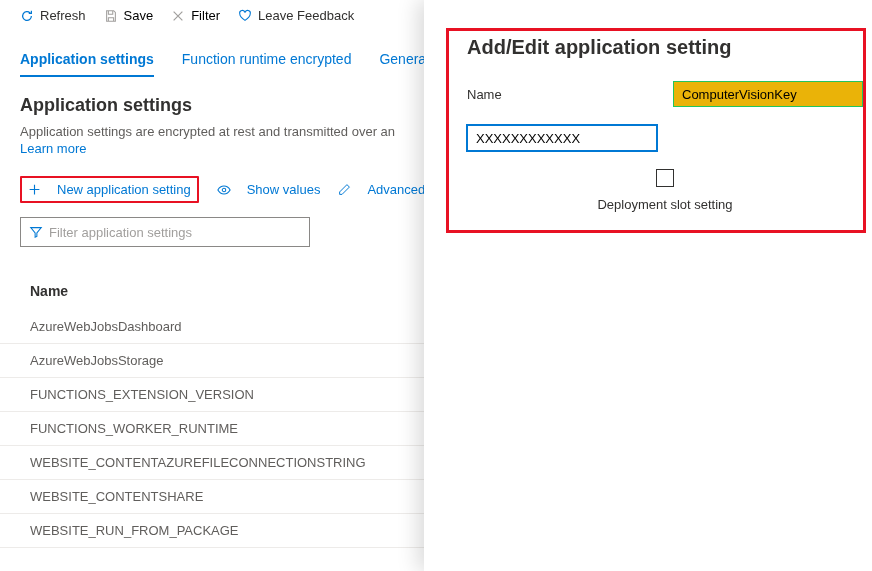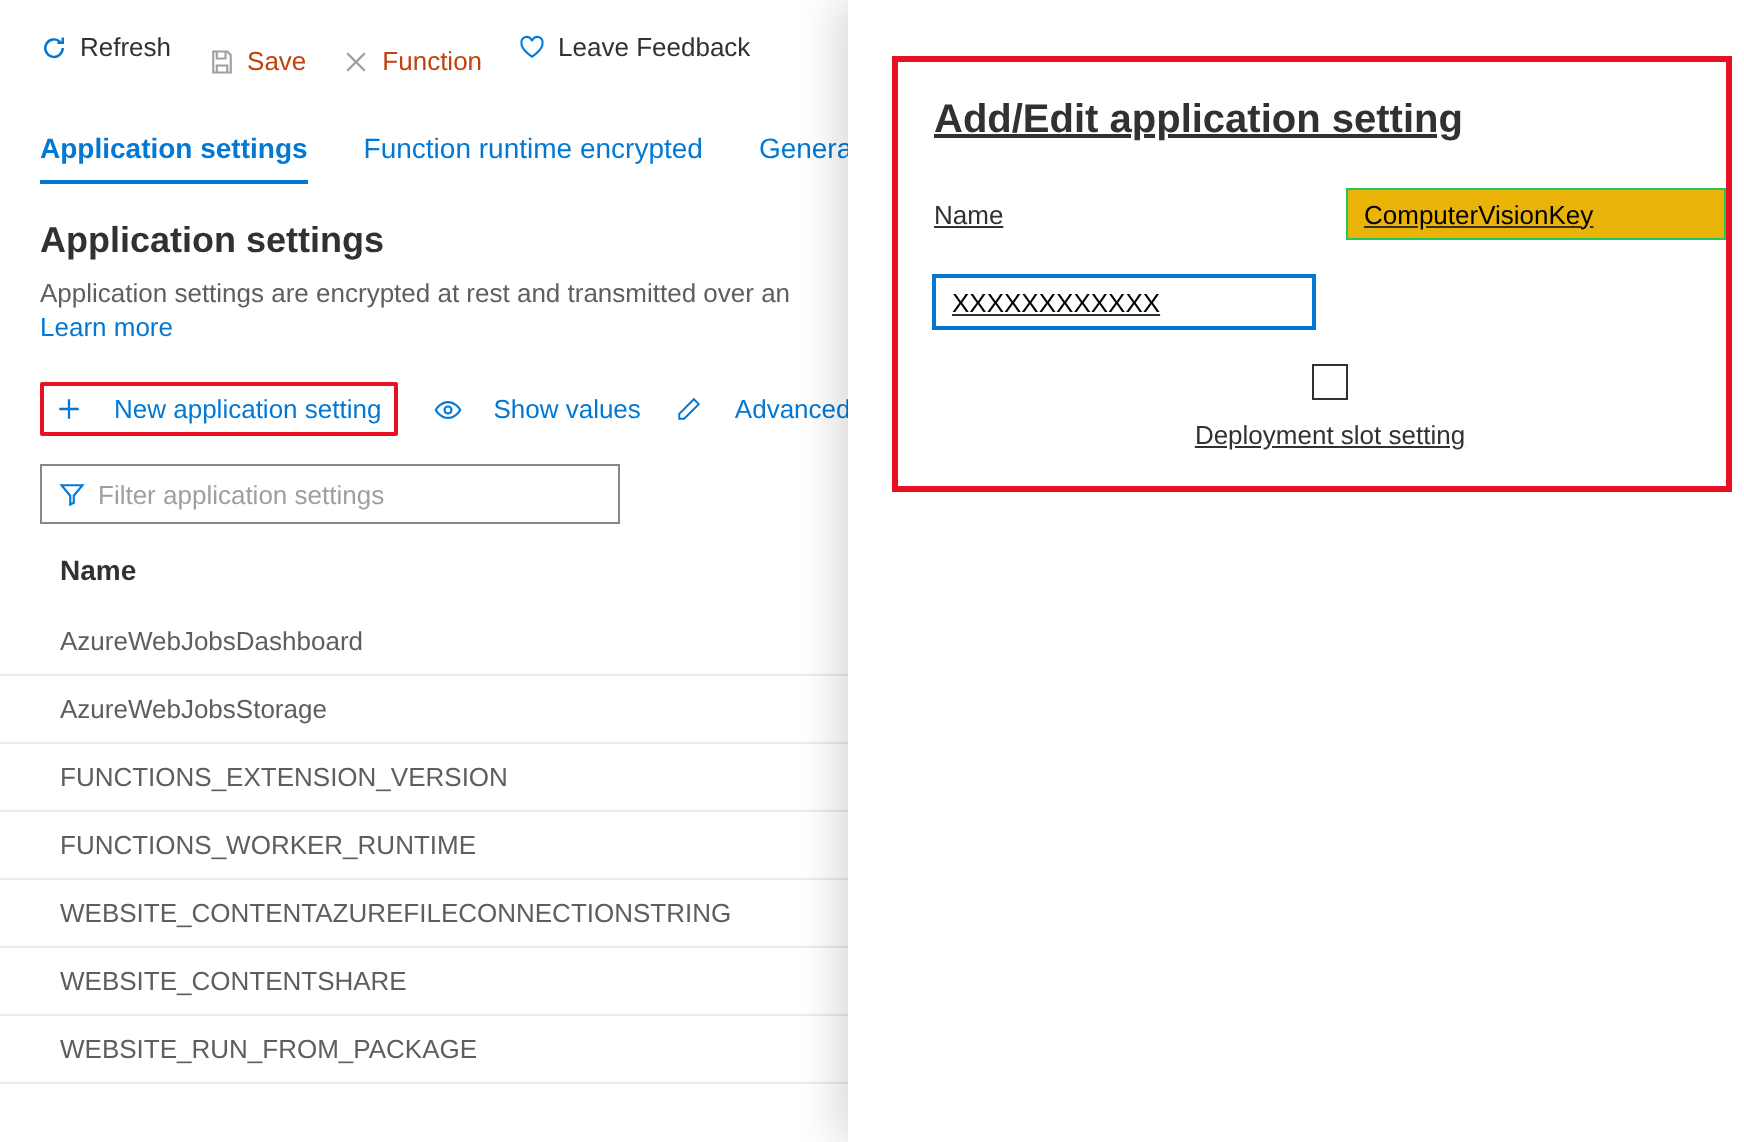--- a/index.html
+++ b/index.html
@@ -20,21 +20,21 @@
       align-items: center;
     }
     .toolbar-item {
       display: flex;
       align-items: flex-end;
       gap: 6px;
       color: #323130;
       cursor: pointer;
       font-size: 13px;
     }
-    .toolbar-item.disabled { color: #c2410c; cursor: default; margin-top: 15px; }
+    .toolbar-item.disabled { color: #000000; cursor: default; }
     .icon-svg { display: inline-flex; align-items: center; justify-content: center; }
     .tabs {
       display: flex;
       gap: 28px;
       padding: 20px 20px 0 20px;
       font-size: 14px;
     }
     .tab {
       color: #0078d4;
       padding-bottom: 8px;
@@ -74,21 +74,21 @@
       color: #0078d4;
       cursor: pointer;
       font-size: 13px;
     }
     .highlight-red {
       border: 2px solid #e81123;
       padding: 4px 6px;
       border-radius: 1px;
     }
     .filter-box {
-      margin: 4px 20px 1px 20px;
+      margin: 4px 20px 22px 20px;
       display: flex;
       align-items: center;
       border: 1px solid #8a8886;
       width: 290px;
       height: 30px;
       padding: 0 8px;
       gap: 6px;
     }
     .filter-box input {
       border: none;
@@ -116,23 +116,22 @@
       top: 0;
       right: 0;
       width: 448px;
       height: 571px;
       background: #fff;
       box-shadow: -6px 0 20px rgba(0,0,0,0.15);
     }
     .panel-inner {
       margin: 28px 0 0 22px;
       border: 3px solid #e81123;
-      padding: 18px 0 18px 18px;
+      padding: 5px 0 18px 18px;
       width: 420px;
-      text-decoration: underline;
     }
     .panel-title {
       font-size: 20px;
       font-weight: 600;
       margin-bottom: 22px;
     }
     .field-row {
       display: flex;
       align-items: center;
       margin-bottom: 18px;
@@ -187,21 +186,21 @@
         </svg>
     </span>
     <span>Save</span>
   </div>
   <div class="toolbar-item disabled">
     <span class="icon-svg">
       <svg width="14" height="14" viewBox="0 0 16 16">
           <path stroke="#a19f9d" stroke-width="1.4" d="M3 3l10 10M13 3L3 13"></path>
         </svg>
     </span>
-    <span>Function</span>
+    <span>Filter</span>
   </div>
   <div class="toolbar-item">
     <span class="icon-svg">
       <svg width="14" height="14" viewBox="0 0 16 16">
           <path fill="none" stroke="#0078d4" stroke-width="1.2" d="M8 13S2 9 2 5.5A2.5 2.5 0 0 1 8 4a2.5 2.5 0 0 1 6 1.5C14 9 8 13 8 13z"></path>
         </svg>
     </span>
     <span>Leave Feedback</span>
   </div>
 </div>

